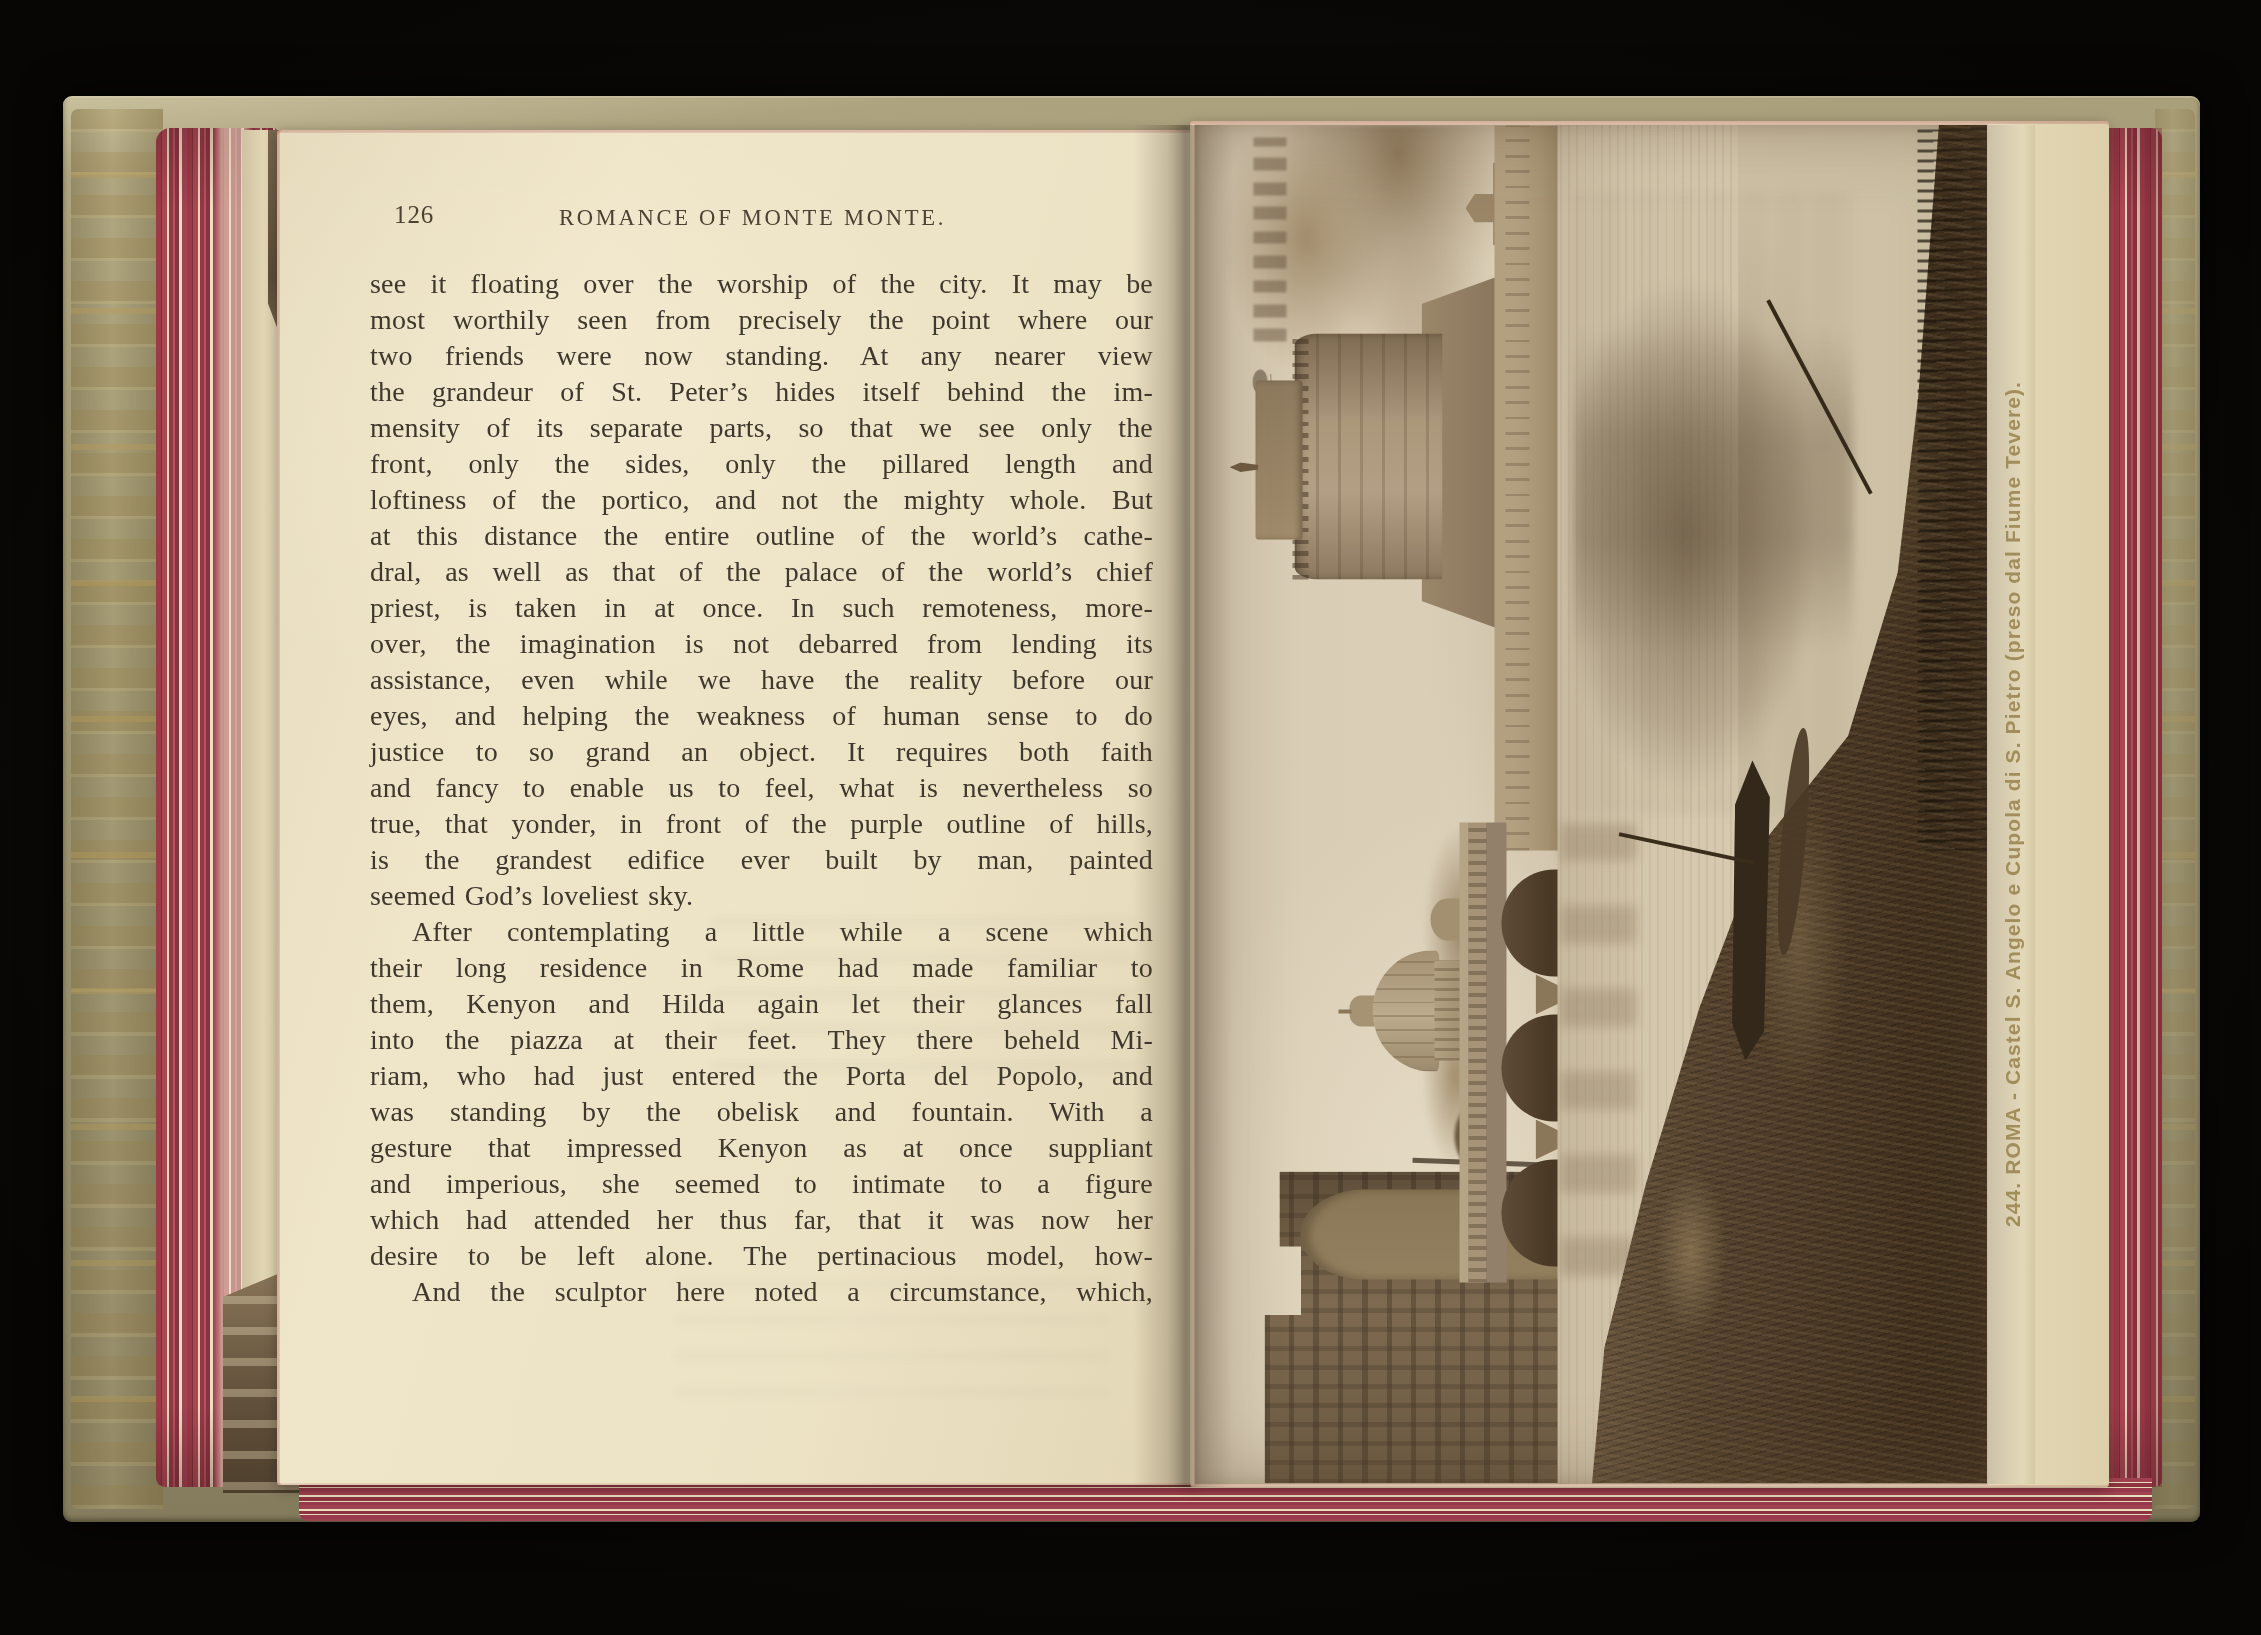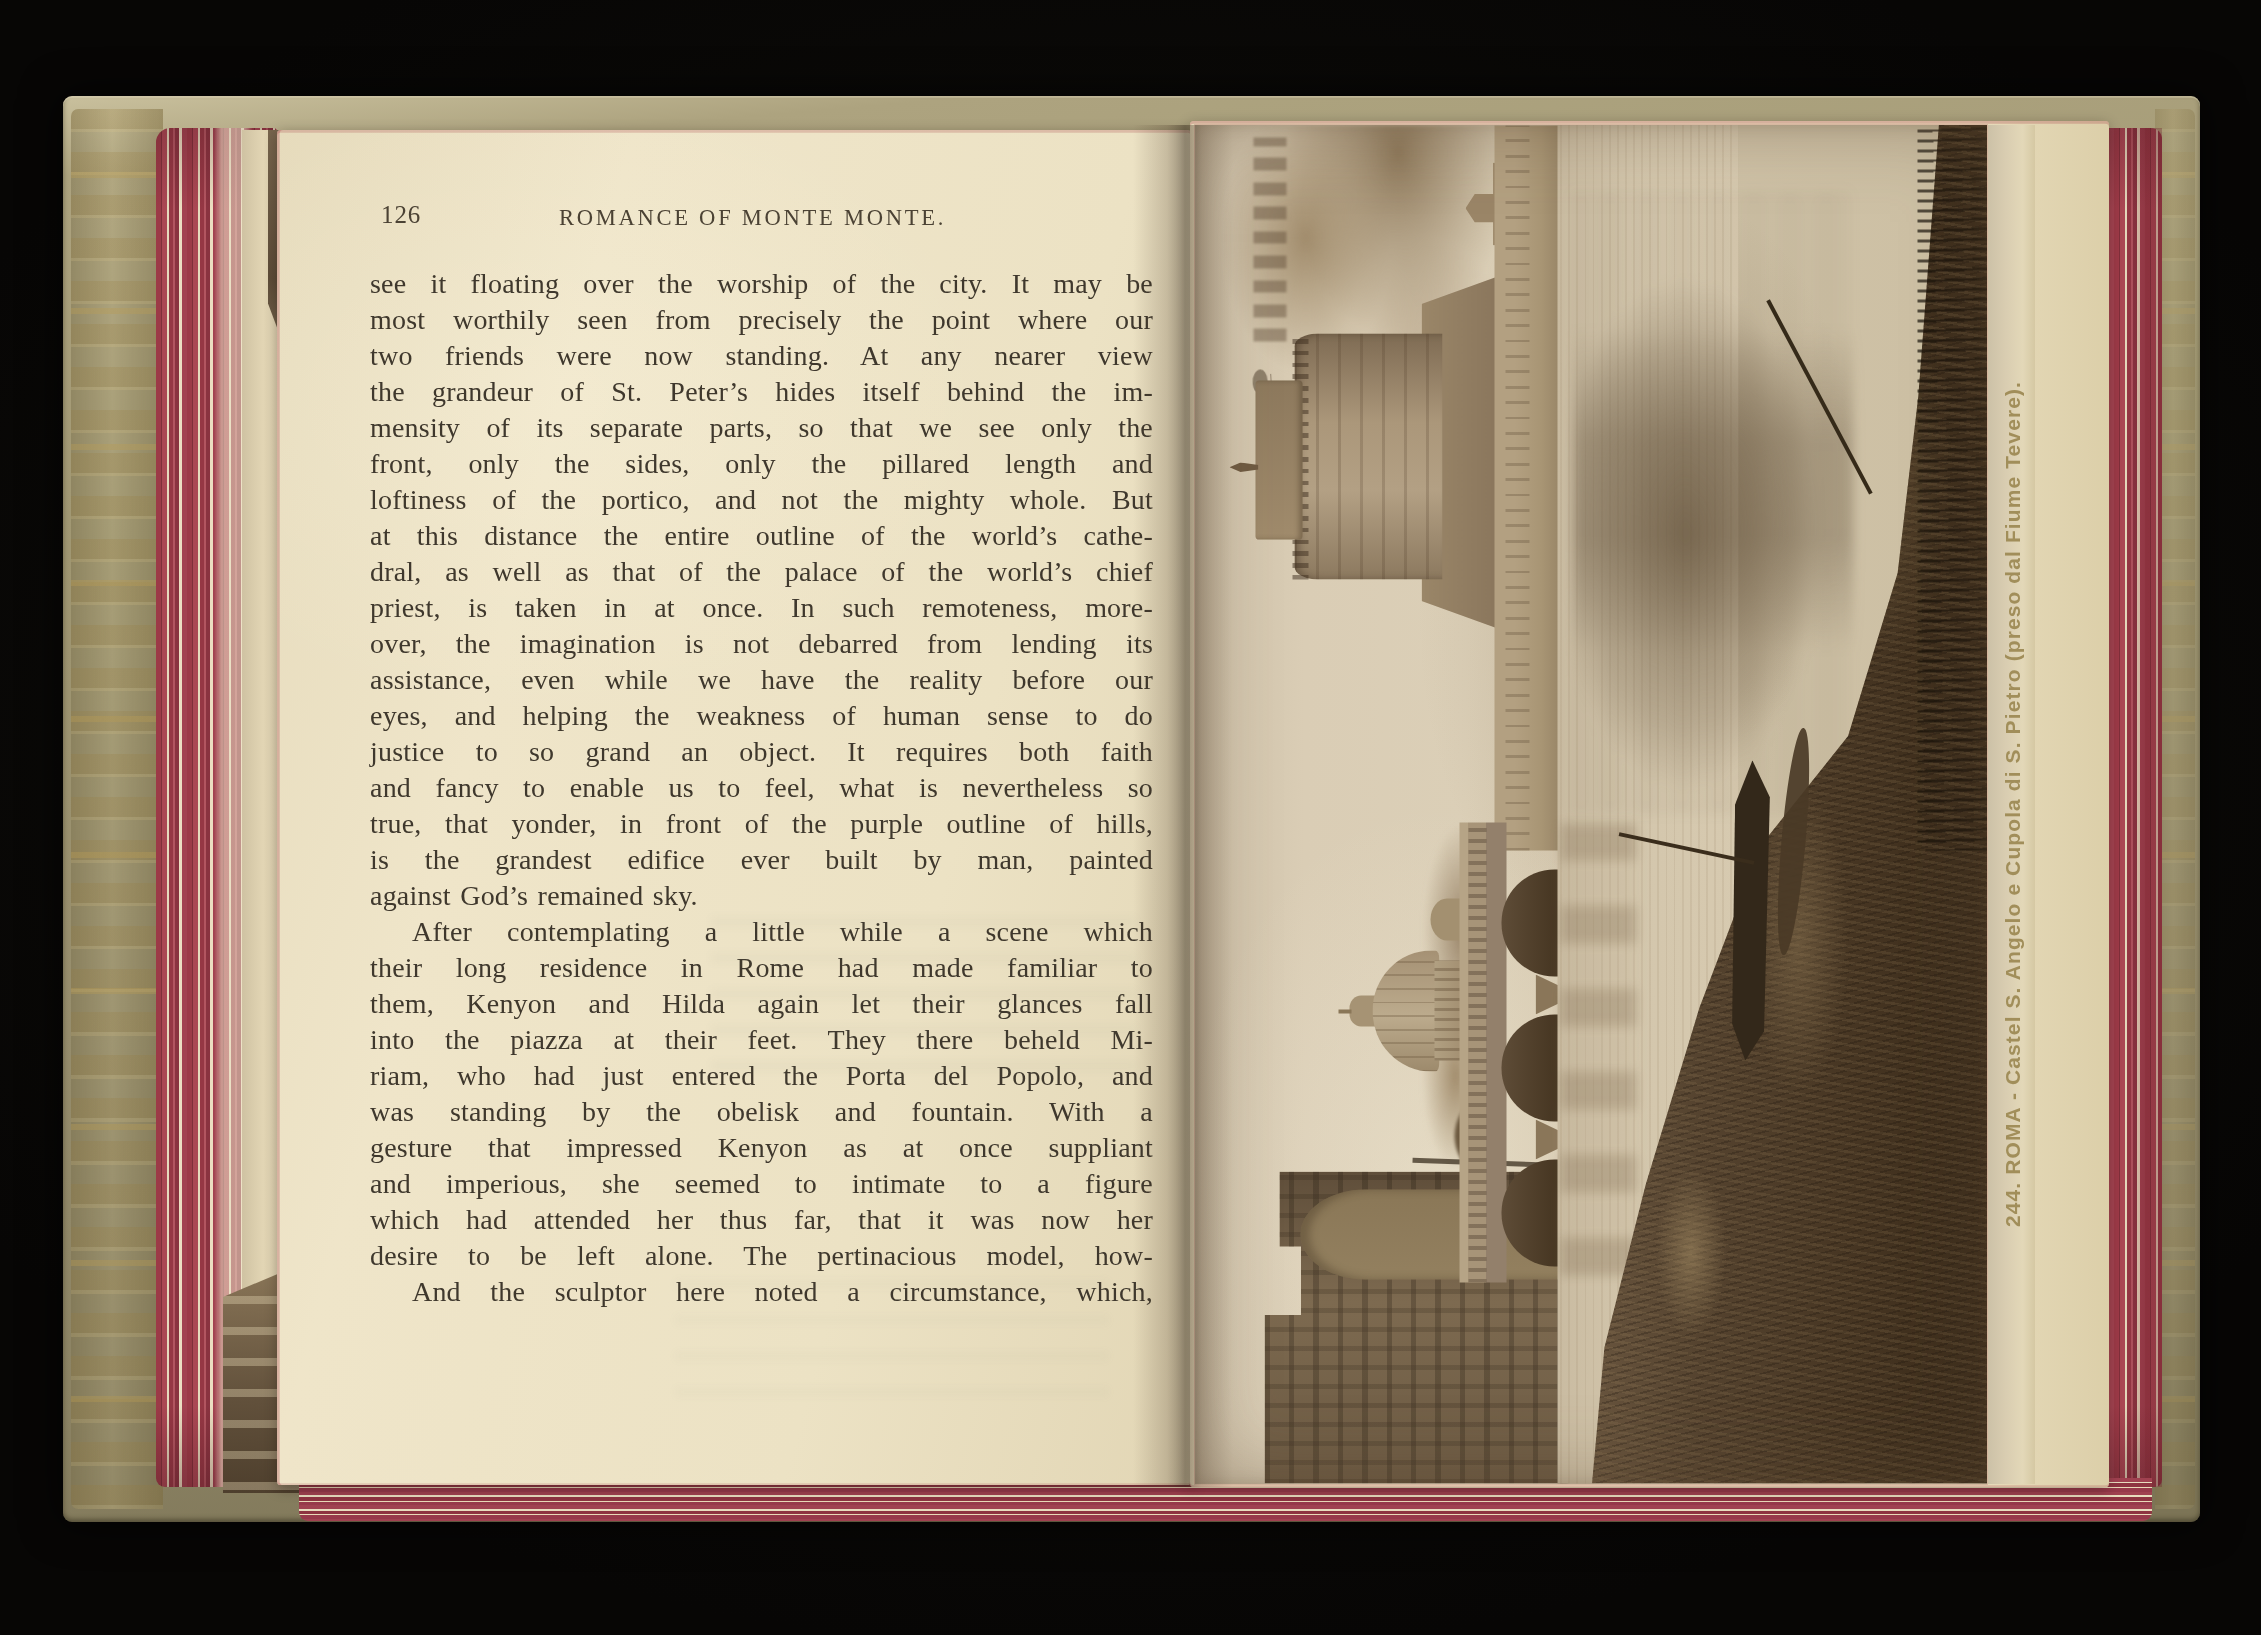--- a/index.html
+++ b/index.html
@@ -51,21 +51,21 @@
       radial-gradient(633px 452px at 30% 20%, rgba(255,250,230,.25), rgba(0,0,0,0) 70%),
       linear-gradient(105deg,#e6dbbc 0%,#efe5c9 28%,#ece2c4 68%,#e2d6b5 100%);
     box-shadow:inset 2.7px 0 0 rgba(172,76,82,.32), inset 0 2.7px 0 rgba(172,76,82,.26), inset 0 -1.8px 0 rgba(172,76,82,.2), 1.8px 3.6px 12.7px rgba(20,15,8,.35);}
   .page-right{left:1190px;top:121px;width:919px;height:1366px;
     background:linear-gradient(90deg,#e4d8b8,#ebdfc0 30%,#e7dbbb 85%,#dccfa9);
     box-shadow:inset 0 2.7px 0 rgba(172,76,82,.3), inset 0 -1.8px 0 rgba(172,76,82,.25), -1.8px 3.6px 12.7px rgba(20,15,8,.3);}
   .gutter{position:absolute;left:1133px;top:125px;width:100px;height:1362px;z-index:5;pointer-events:none;
     background:linear-gradient(90deg, rgba(0,0,0,0), rgba(70,52,34,.22) 34%, rgba(45,33,20,.42) 52%, rgba(70,52,34,.2) 68%, rgba(0,0,0,0));}
   
   .pg-head{position:absolute;left:93px;top:69px;width:783px;height:38px;color:#4b4234;}
-  .pgnum{position:absolute;left:11px;top:1.8px;font:25px "Liberation Serif",serif;letter-spacing:0.9px;}
+  .pgnum{position:absolute;left:24px;top:1.8px;font:25px "Liberation Serif",serif;letter-spacing:0.9px;}
   .runhead{position:absolute;left:0;right:18px;text-align:center;font:22.6px/38px "Liberation Serif",serif;letter-spacing:2.7px;}
   .textblock{position:absolute;left:93px;top:136px;width:783px;color:#3f382d;}
   .tline{height:36px;font:28px/36px "Liberation Serif",serif;letter-spacing:0.2px;word-spacing:2.3px;
     text-align:justify;text-align-last:left;white-space:nowrap0;}
   .tline.j{text-align-last:justify;}
   .tline.ind{text-indent:42px;}
   .ghost{position:absolute;filter:blur(4.5px);opacity:.4;pointer-events:none;
     background:repeating-linear-gradient(180deg, rgba(125,135,115,.14) 0 10px, rgba(0,0,0,0) 10px 36px);}
   
   .photo{position:absolute;left:5.4px;top:3.6px;width:792px;height:1359px;overflow:hidden;
@@ -230,21 +230,21 @@
           <div class="tline j">at this distance the entire outline of the world’s cathe-</div>
           <div class="tline j">dral, as well as that of the palace of the world’s chief</div>
           <div class="tline j">priest, is taken in at once.  In such remoteness, more-</div>
           <div class="tline j">over, the imagination is not debarred from lending its</div>
           <div class="tline j">assistance, even while we have the reality before our</div>
           <div class="tline j">eyes, and helping the weakness of human sense to do</div>
           <div class="tline j">justice to so grand an object.  It requires both faith</div>
           <div class="tline j">and fancy to enable us to feel, what is nevertheless so</div>
           <div class="tline j">true, that yonder, in front of the purple outline of hills,</div>
           <div class="tline j">is the grandest edifice ever built by man, painted</div>
-          <div class="tline">against God’s remained sky.</div>
+          <div class="tline">seemed God’s loveliest sky.</div>
           <div class="tline j ind">After contemplating a little while a scene which</div>
           <div class="tline j">their long residence in Rome had made familiar to</div>
           <div class="tline j">them, Kenyon and Hilda again let their glances fall</div>
           <div class="tline j">into the piazza at their feet.  They there beheld Mi-</div>
           <div class="tline j">riam, who had just entered the Porta del Popolo, and</div>
           <div class="tline j">was standing by the obelisk and fountain.  With a</div>
           <div class="tline j">gesture that impressed Kenyon as at once suppliant</div>
           <div class="tline j">and imperious, she seemed to intimate to a figure</div>
           <div class="tline j">which had attended her thus far, that it was now her</div>
           <div class="tline j">desire to be left alone.  The pertinacious model, how-</div>

